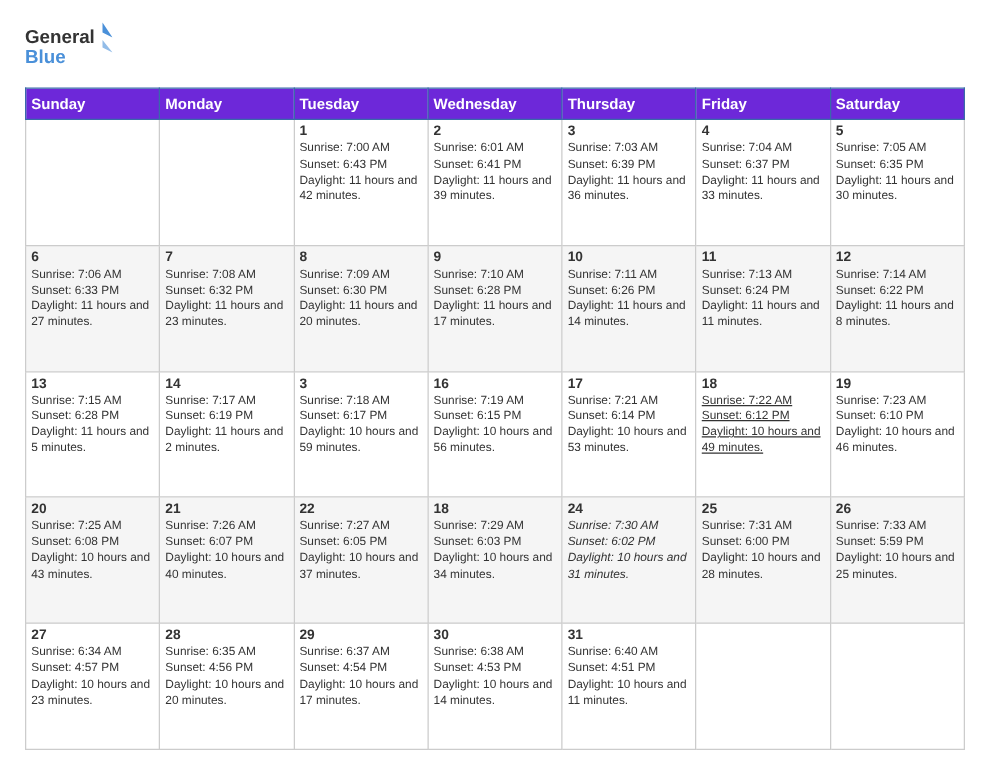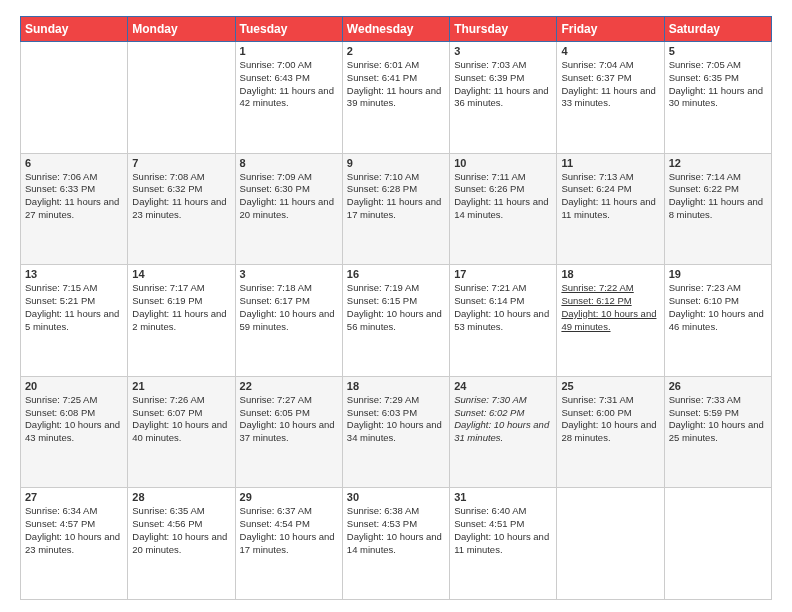--- a/index.html
+++ b/index.html
@@ -43,21 +43,21 @@
       margin-top: 2px;
     }
     .calendar {
       flex: 1;
       border: 1px solid #ccc;
       border-collapse: collapse;
       width: 100%;
       table-layout: fixed;
     }
     .calendar th {
-      background: #ef4444;
+      background: #6d28d9;
       color: #fff;
       font-size: 12px;
       font-weight: bold;
       padding: 5px 4px;
       text-align: left;
       border: 1px solid #3a6aaa;
     }
     .calendar td {
       vertical-align: top;
       border: 1px solid #ccc;
@@ -80,20 +80,34 @@
     .day-info {
       font-size: 9.5px;
       color: #333;
       line-height: 1.35;
     }
   </style>
 </head>
 <body>
 
 <div class="page">
+  <div class="header">
+    <div class="logo">
+  <svg width="70" height="44" viewBox="0 0 70 44">
+    <text x="0" y="18" font-size="15" font-weight="bold" font-family="Arial" fill="#333">General</text>
+    <text x="0" y="34" font-size="15" font-weight="bold" font-family="Arial" fill="#4a90d9">Blue</text>
+    <polygon points="62,2 70,14 62,10" fill="#4a90d9"></polygon>
+    <polygon points="62,16 70,26 62,22" fill="#4a90d9" opacity="0.6"></polygon>
+  </svg>
+</div>
+    <div class="title-block">
+      <div class="main-title"></div>
+      <div class="subtitle"></div>
+    </div>
+  </div>
 
   <table class="calendar">
     <thead>
       <tr>
       <th>Sunday</th>
           <th>Monday</th>
           <th>Tuesday</th>
           <th>Wednesday</th>
           <th>Thursday</th>
           <th>Friday</th>
@@ -176,21 +190,21 @@
             <span class="day-num">12</span>
             <div class="day-info" style="white-space: pre-line;">Sunrise: 7:14 AM
 Sunset: 6:22 PM
 Daylight: 11 hours and 8 minutes.</div>
           </td>
         </tr>
         <tr>
           <td>
             <span class="day-num">13</span>
             <div class="day-info" style="white-space: pre-line;">Sunrise: 7:15 AM
-Sunset: 5:21 PM
+Sunset: 6:28 PM
 Daylight: 11 hours and 5 minutes.</div>
           </td>
           <td>
             <span class="day-num">14</span>
             <div class="day-info" style="white-space: pre-line;">Sunrise: 7:17 AM
 Sunset: 6:19 PM
 Daylight: 11 hours and 2 minutes.</div>
           </td>
           <td>
             <span class="day-num">3</span>

